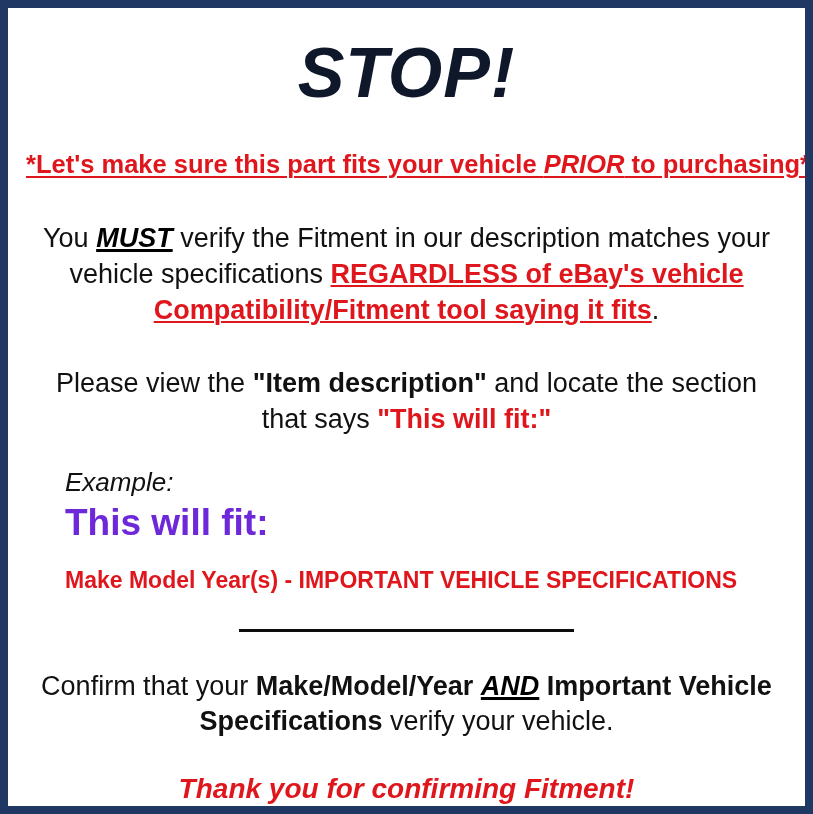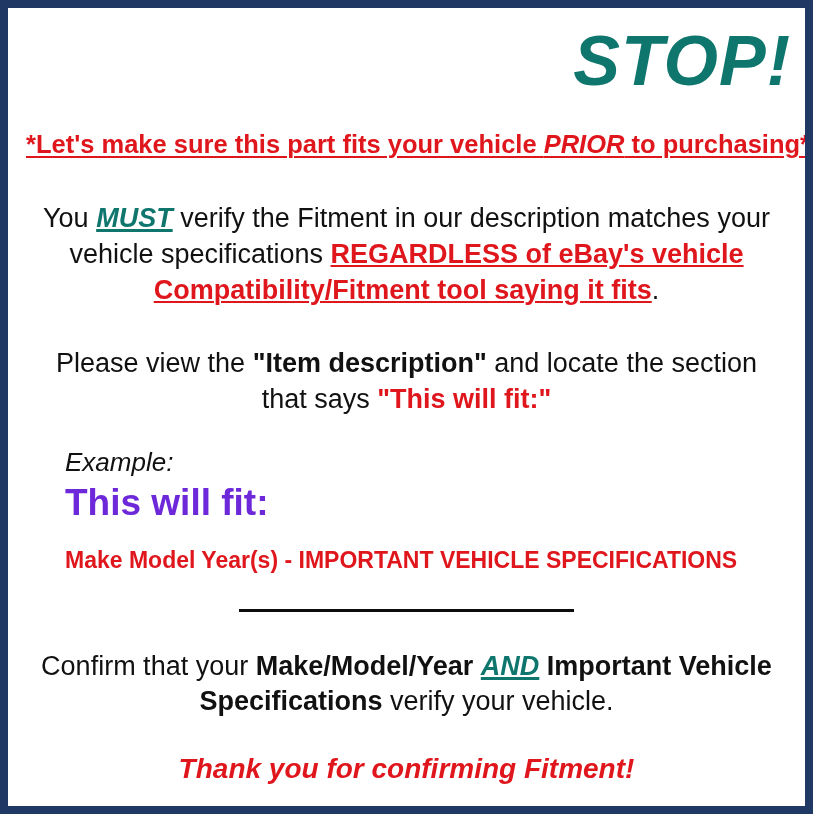--- a/index.html
+++ b/index.html
@@ -26,24 +26,24 @@
     box-sizing: border-box;
     width: 100%;
     height: 100%;
     padding: 0 10px;
     background: #ffffff;
   }
   .i        { font-style: italic; }
 
   
   #stop-heading {
-    margin: 4px;
+    margin: 16px;
     padding-top: 14px;
-    text-align: right;
-    color: #0f766e;
+    text-align: center;
+    color: #0f172a;
     font-weight: bold;
     font-style: italic;
     font-size: 70px;
     line-height: 1.0;
     letter-spacing: 1px;
     font-family: "Liberation Sans", sans-serif;
   }
 
   
   #subtitle {
@@ -75,21 +75,21 @@
   #para-vin        { padding-top: 36px; padding-left: 14px; padding-right: 14px; }
 
   .para .u-red {
     color: #e0161d;
     font-weight: bold;
     text-decoration: underline;
     text-decoration-thickness: 2px;
     text-underline-offset: 2px;
   }
   .para .u-red-i {
-    color: #0f766e;
+    color: #000000;
     font-weight: bold;
     font-style: italic;
     text-decoration: underline;
     text-decoration-thickness: 3px;
     text-underline-offset: 2px;
   }
   .para .red-b { color: #e0161d; font-weight: bold; }
   .para .blk-b { color: #111111; font-weight: bold; }
 
   

